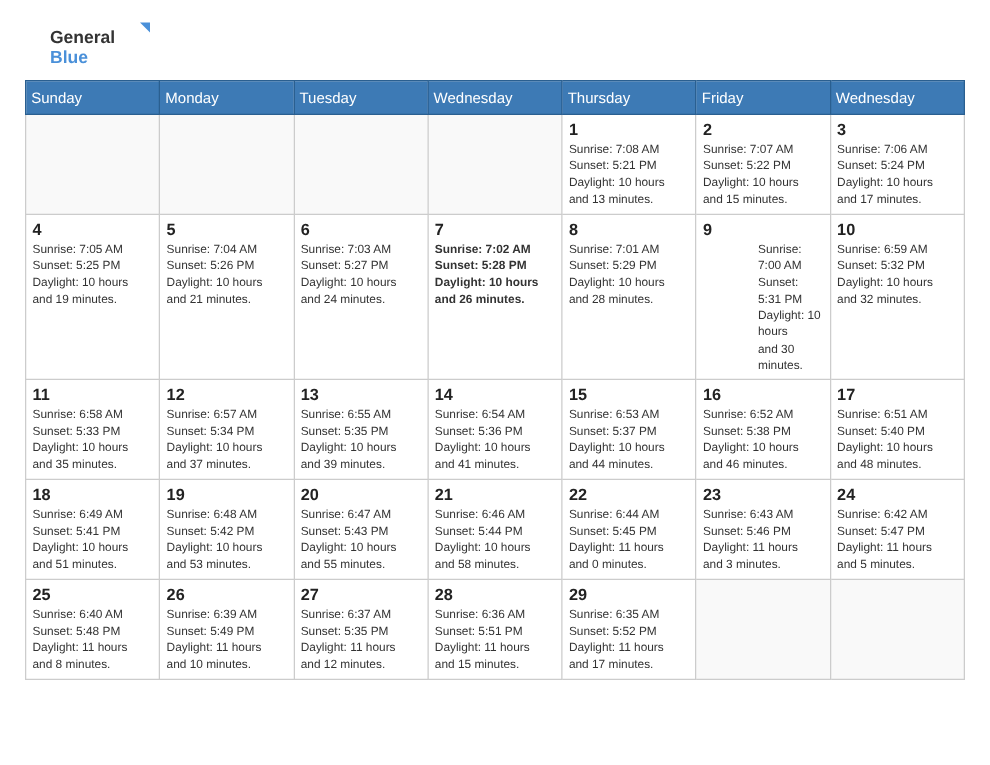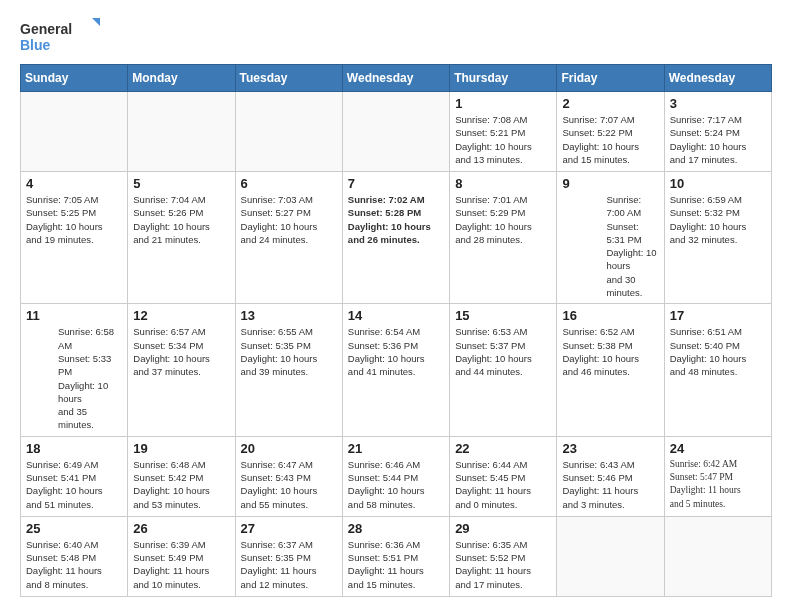--- a/index.html
+++ b/index.html
@@ -13,20 +13,21 @@
     .header-area {
       display: flex;
       justify-content: space-between;
       align-items: flex-start;
       margin-bottom: 8px;
     }
     .logo {
       display: flex;
       align-items: center;
       gap: 4px;
+      margin-left: 20px;
     }
     .title-area {
       text-align: right;
     }
     .main-title {
       font-size: 36px;
       font-weight: normal;
       color: #222;
     }
     .subtitle {
@@ -35,21 +36,21 @@
     }
     table {
       width: 100%;
       border-collapse: collapse;
       table-layout: fixed;
     }
     thead tr th {
       background-color: #3d7ab5;
       color: #fff;
       font-size: 12px;
-      font-weight: bold;
+      font-weight: normal;
       padding: 6px 4px;
       text-align: left;
       border: 1px solid #2a5f90;
     }
     tbody tr {
       vertical-align: top;
     }
     tbody tr td {
       border: 1px solid #ccc;
       padding: 4px 5px;
@@ -124,21 +125,21 @@
         </td>
         <td>
           <span class="day-num">2</span>
           <div class="day-info" style="white-space: pre-line;">Sunrise: 7:07 AM
 Sunset: 5:22 PM
 Daylight: 10 hours
 and 15 minutes.</div>
         </td>
         <td>
           <span class="day-num">3</span>
-          <div class="day-info" style="white-space: pre-line;">Sunrise: 7:17 AM
+          <div class="day-info" style="white-space: pre-line;">Sunrise: 7:06 AM
 Sunset: 5:24 PM
 Daylight: 10 hours
 and 17 minutes.</div>
         </td>
       </tr>
       <tr>
         <td>
           <span class="day-num">4</span>
           <div class="day-info" style="white-space: pre-line;">Sunrise: 7:05 AM
 Sunset: 5:25 PM
@@ -184,21 +185,21 @@
           <span class="day-num">10</span>
           <div class="day-info" style="white-space: pre-line;">Sunrise: 6:59 AM
 Sunset: 5:32 PM
 Daylight: 10 hours
 and 32 minutes.</div>
         </td>
       </tr>
       <tr>
         <td>
           <span class="day-num">11</span>
-          <div class="day-info" style="white-space: pre-line; margin-left: 32px;">Sunrise: 6:58 AM
+          <div class="day-info" style="white-space: pre-line;">Sunrise: 6:58 AM
 Sunset: 5:33 PM
 Daylight: 10 hours
 and 35 minutes.</div>
         </td>
         <td>
           <span class="day-num">12</span>
           <div class="day-info" style="white-space: pre-line;">Sunrise: 6:57 AM
 Sunset: 5:34 PM
 Daylight: 10 hours
 and 37 minutes.</div>
@@ -277,21 +278,21 @@
         </td>
         <td>
           <span class="day-num">23</span>
           <div class="day-info" style="white-space: pre-line;">Sunrise: 6:43 AM
 Sunset: 5:46 PM
 Daylight: 11 hours
 and 3 minutes.</div>
         </td>
         <td>
           <span class="day-num">24</span>
-          <div class="day-info" style="white-space: pre-line; font-family: Liberation Serif, serif;">Sunrise: 6:42 AM
+          <div class="day-info" style="white-space: pre-line;">Sunrise: 6:42 AM
 Sunset: 5:47 PM
 Daylight: 11 hours
 and 5 minutes.</div>
         </td>
       </tr>
       <tr>
         <td>
           <span class="day-num">25</span>
           <div class="day-info" style="white-space: pre-line;">Sunrise: 6:40 AM
 Sunset: 5:48 PM

